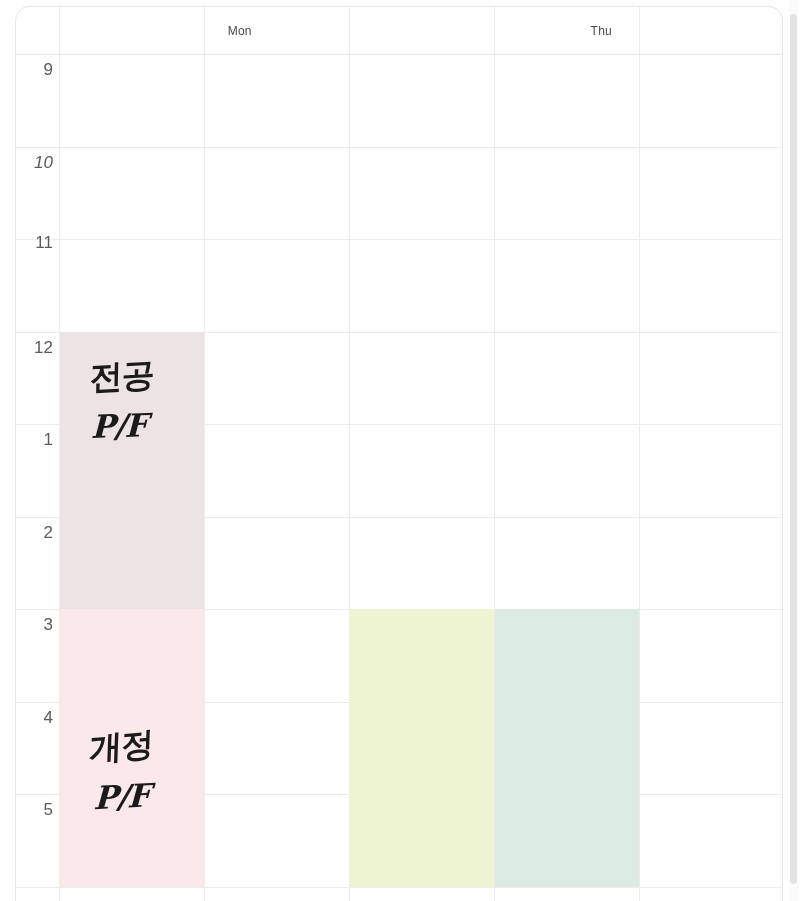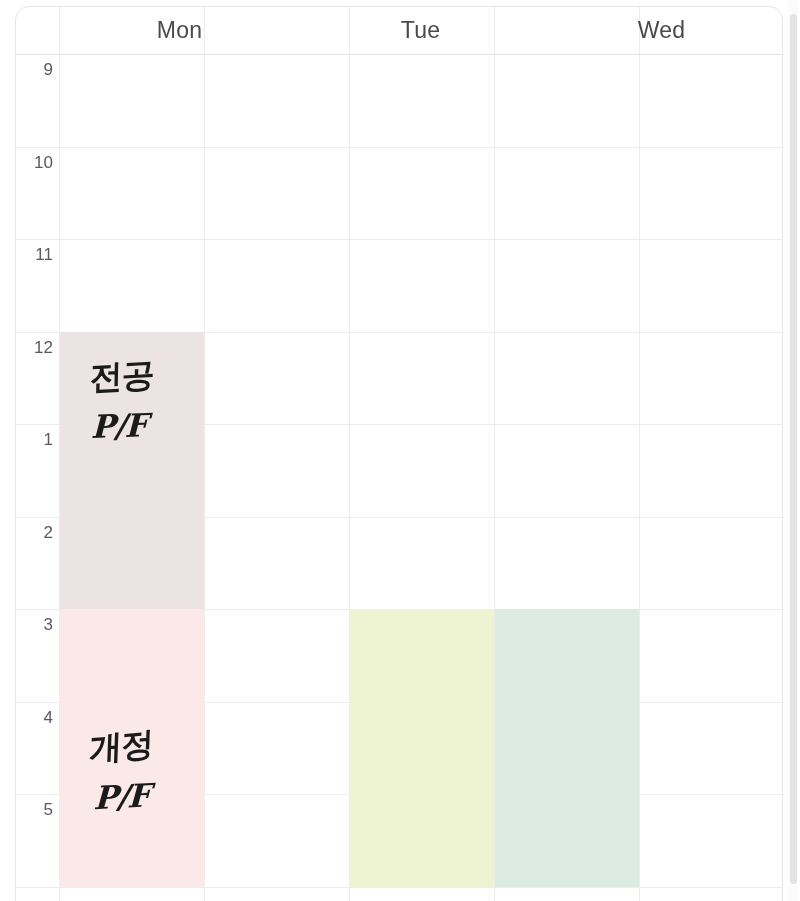--- a/index.html
+++ b/index.html
@@ -65,21 +65,21 @@
   }
   #day-header .corner-cell {
     width: 43px;
     flex: 0 0 43px;
   }
   #day-header .day-cell {
     flex: 1 1 0;
     display: flex;
     align-items: center;
     justify-content: center;
-    font-size: 23px;
+    font-size: 12px;
     color: #4a4a4a;
     letter-spacing: 0.2px;
   }
 
   
   #time-gutter {
     position: absolute;
     left: 0;
     top: 47px;
     width: 43px;
@@ -172,31 +172,28 @@
       <div class="hline" style="top: 787px;"></div>
       <div class="hline" style="top: 879.5px;"></div>
     </div>
 
   <div id="day-header">
     <div class="corner-cell"></div>
     <div class="day-cell">
         <span>Mon</span>
       </div>
     <div class="day-cell">
-        <span>Tue</span>
-      </div>
-    <div class="day-cell">
-        <span>Wed</span>
+        <span>Thu</span>
       </div>
   </div>
 
   <div id="time-gutter">
       <div class="time-label" style="top: 7px;">9</div>
-      <div class="time-label" style="top: 99.5px;">10</div>
-      <div class="time-label" style="top: 192px;">11</div>
+      <div class="time-label" style="top: 99.5px; font-style: italic;">10</div>
+      <div class="time-label" style="top: 180px;">11</div>
       <div class="time-label" style="top: 284.5px;">12</div>
       <div class="time-label" style="top: 377px;">1</div>
       <div class="time-label" style="top: 469.5px;">2</div>
       <div class="time-label" style="top: 562px;">3</div>
       <div class="time-label" style="top: 654.5px;">4</div>
       <div class="time-label" style="top: 747px;">5</div>
     </div>
 
   <div id="events-layer">
       <div class="event-block" style="left: 1px; top: 277.5px; width: 144px; height: 277.5px; background: rgb(236, 227, 228);">

